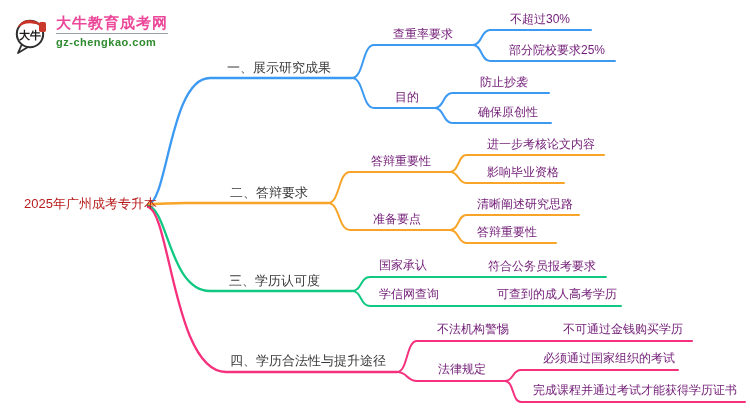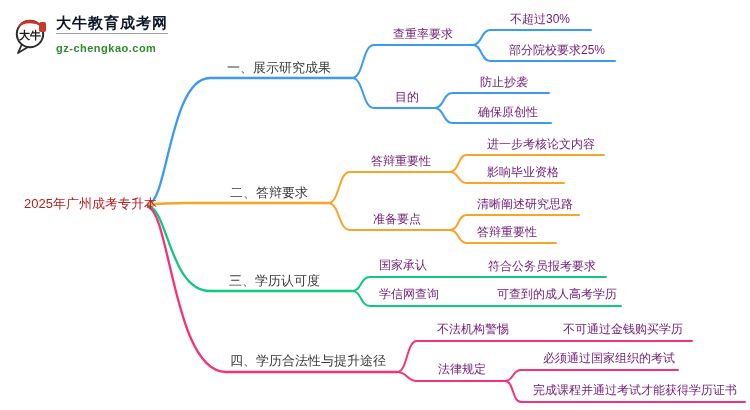--- a/index.html
+++ b/index.html
@@ -10,23 +10,23 @@
   #lines{position:absolute;left:0;top:0;}
   .node{
     position:absolute;white-space:nowrap;
     font-size:12px;color:#701a75;line-height:15px;
   }
   .node.main{font-size:13px;color:#3a3a3a;}
   .node.root{font-size:13px;color:#b91c1c;}
   
   .logo{position:absolute;left:12px;top:13px;display:flex;gap:6px;}
   .logo-text{display:flex;flex-direction:column;}
-  .logo-title{color:#0f172a;font-weight:bold;font-size:15px;letter-spacing:1px;line-height:19px;}
+  .logo-title{color:#ec4899;font-weight:bold;font-size:15px;letter-spacing:1px;line-height:19px;}
   .logo-domain{color:#2e8b2e;font-weight:bold;font-size:11px;letter-spacing:.5px;line-height:14px;
-    border-top:1.5px solid #9aa0a6;padding-top:7px;margin-top:1px;}
+    border-top:1.5px solid #9aa0a6;padding-top:1px;margin-top:1px;}
 </style>
 </head>
 <body>
 
 <div id="canvas">
 
   <svg id="lines" width="750" height="410" viewBox="0 0 750 410" fill="none" stroke-linecap="round" stroke-linejoin="round">
     <g stroke-width="2" stroke="#3d9af2">
       <path stroke-width="2.3" d="M148,205 C168,201 170,78 210,78 H352"></path>
       <path d="M352,78 C364,78 362,45 374,45 H473"></path>

